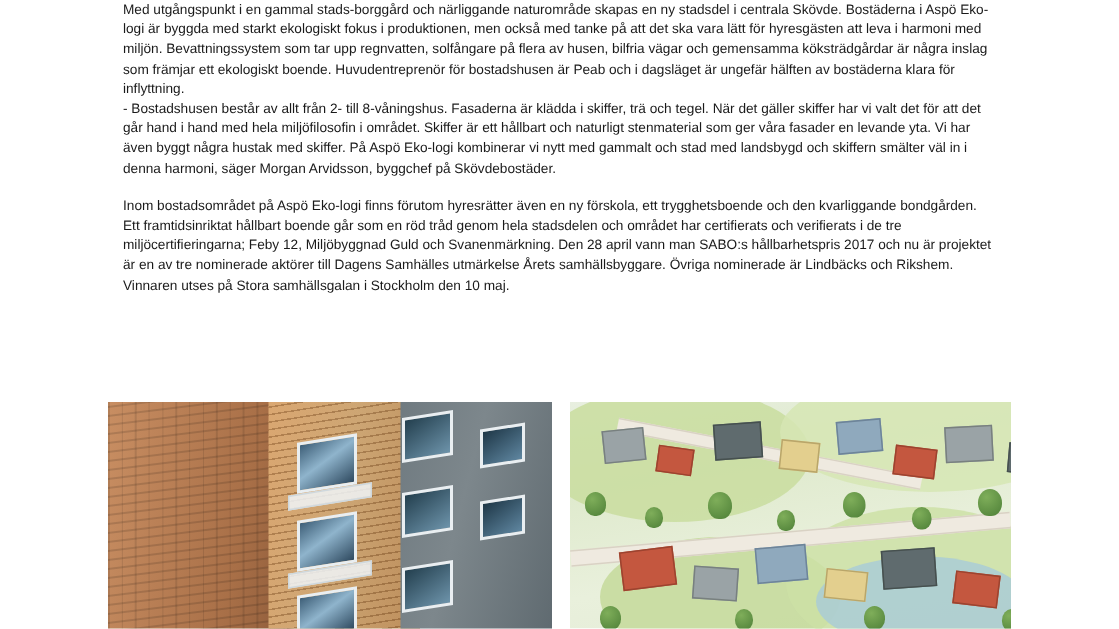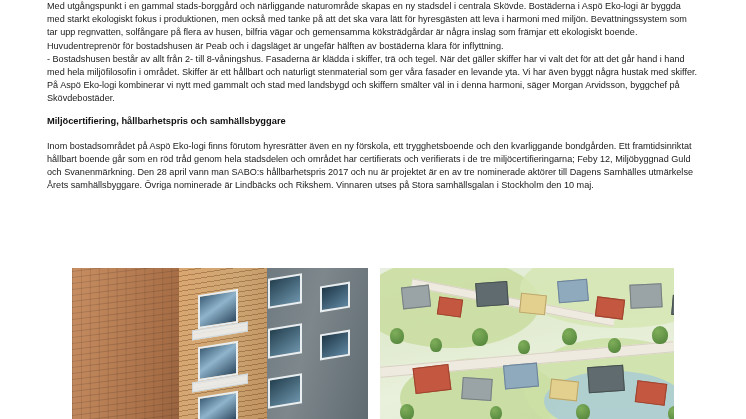--- a/index.html
+++ b/index.html
@@ -12,21 +12,21 @@
     height: 419px;
     overflow: hidden;
     font-family: "Liberation Sans", sans-serif;
     color: #1a1a1a;
   }
   .page {
     position: relative;
     width: 746px;
     height: 419px;
     box-sizing: border-box;
-    padding: 0 47px;
+    padding: 0 82px;
   }
   .body-text {
     font-size: 9.1px;
     line-height: 13.2px;
     text-align: left;
     margin: 0;
     color: #1a1a1a;
   }
   .para-top {
     padding-top: 0;
@@ -183,21 +183,20 @@
 </head>
 <body>
 
 <div class="page">
 
   <div class="body-text para-top">
     <p>Med utgångspunkt i en gammal stads-borggård och närliggande naturområde skapas en ny stadsdel i centrala Skövde. Bostäderna i Aspö Eko-logi är byggda med starkt ekologiskt fokus i produktionen, men också med tanke på att det ska vara lätt för hyresgästen att leva i harmoni med miljön. Bevattningssystem som tar upp regnvatten, solfångare på flera av husen, bilfria vägar och gemensamma köksträdgårdar är några inslag som främjar ett ekologiskt boende. Huvudentreprenör för bostadshusen är Peab och i dagsläget är ungefär hälften av bostäderna klara för inflyttning.</p>
     <p>- Bostadshusen består av allt från 2- till 8-våningshus. Fasaderna är klädda i skiffer, trä och tegel. När det gäller skiffer har vi valt det för att det går hand i hand med hela miljöfilosofin i området. Skiffer är ett hållbart och naturligt stenmaterial som ger våra fasader en levande yta. Vi har även byggt några hustak med skiffer. På Aspö Eko-logi kombinerar vi nytt med gammalt och stad med landsbygd och skiffern smälter väl in i denna harmoni, säger Morgan Arvidsson, byggchef på Skövdebostäder.</p>
   </div>
 
-  <div class="subhead">Miljöcertifiering, hållbarhetspris och samhällsbyggare</div>
 
   <div class="body-text para-second">
     <p>Inom bostadsområdet på Aspö Eko-logi finns förutom hyresrätter även en ny förskola, ett trygghetsboende och den kvarliggande bondgården. Ett framtidsinriktat hållbart boende går som en röd tråd genom hela stadsdelen och området har certifierats och verifierats i de tre  miljöcertifieringarna; Feby 12, Miljöbyggnad Guld och Svanenmärkning. Den 28 april vann man SABO:s hållbarhetspris 2017 och nu är projektet är en av tre nominerade aktörer till Dagens Samhälles utmärkelse Årets samhällsbyggare. Övriga nominerade är Lindbäcks och Rikshem. Vinnaren utses på Stora samhällsgalan i Stockholm den 10 maj.</p>
   </div>
 
   <div class="images">
 
     <div class="img-box img-left">
       <div class="facade">
         <div class="fac-brick"></div>

